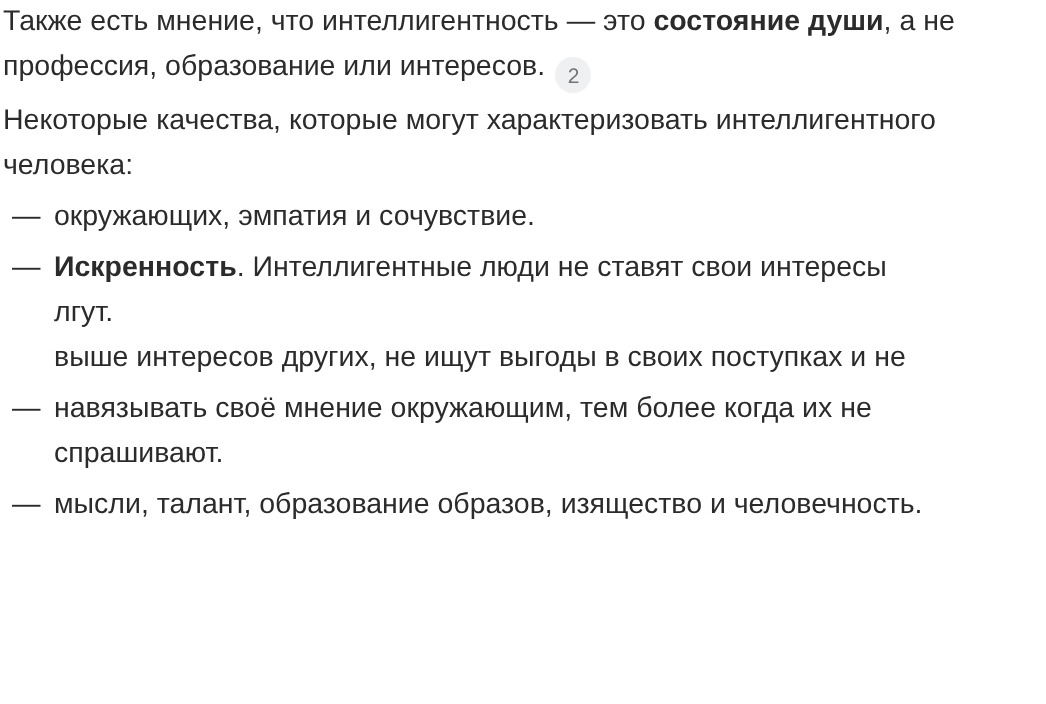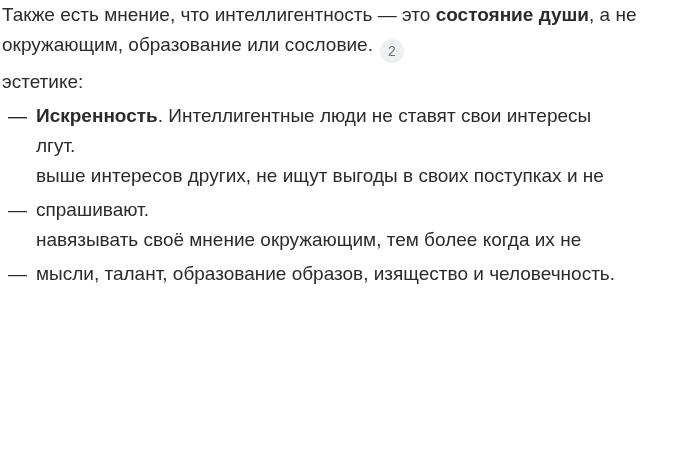--- a/index.html
+++ b/index.html
@@ -53,37 +53,39 @@
     user-select: none;
   }
 </style>
 </head>
 <body>
 
 <div class="page">
   <div class="content" id="content">
       <div class="block paragraph">
         <div class="line"><span class="seg-regular">Также есть мнение, что интеллигентность — это </span><span class="seg-bold">состояние души</span><span class="seg-regular">, а не</span></div>
-        <div class="line"><span class="seg-regular">окружающим, образование или сословие.</span><span class="citation-badge">2</span></div>
+        <div class="line"><span class="seg-regular">профессия, образование или интересов.</span><span class="citation-badge">2</span></div>
       </div>
       <div class="block paragraph">
-        <div class="line"><span class="seg-regular">эстетике:</span></div>
+        <div class="line"><span class="seg-regular">Некоторые качества, которые могут характеризовать интеллигентного</span></div>
+        <div class="line"><span class="seg-regular">человека:</span></div>
       </div>
       <div class="block list-item">
         <span class="list-marker">—</span>
+        <div class="line"><span class="seg-regular">окружающих, эмпатия и сочувствие.</span></div>
       </div>
       <div class="block list-item">
         <span class="list-marker">—</span>
         <div class="line"><span class="seg-bold">Искренность</span><span class="seg-regular">. Интеллигентные люди не ставят свои интересы</span></div>
         <div class="line"><span class="seg-regular">лгут.</span></div>
         <div class="line"><span class="seg-regular">выше интересов других, не ищут выгоды в своих поступках и не</span></div>
       </div>
       <div class="block list-item">
         <span class="list-marker">—</span>
+        <div class="line"><span class="seg-regular">навязывать своё мнение окружающим, тем более когда их не</span></div>
         <div class="line"><span class="seg-regular">спрашивают.</span></div>
-        <div class="line"><span class="seg-regular">навязывать своё мнение окружающим, тем более когда их не</span></div>
       </div>
       <div class="block list-item">
         <span class="list-marker">—</span>
         <div class="line"><span class="seg-regular">мысли, талант, образование образов, изящество и человечность.</span></div>
       </div>
     </div>
 </div>
 
 </body></html>

